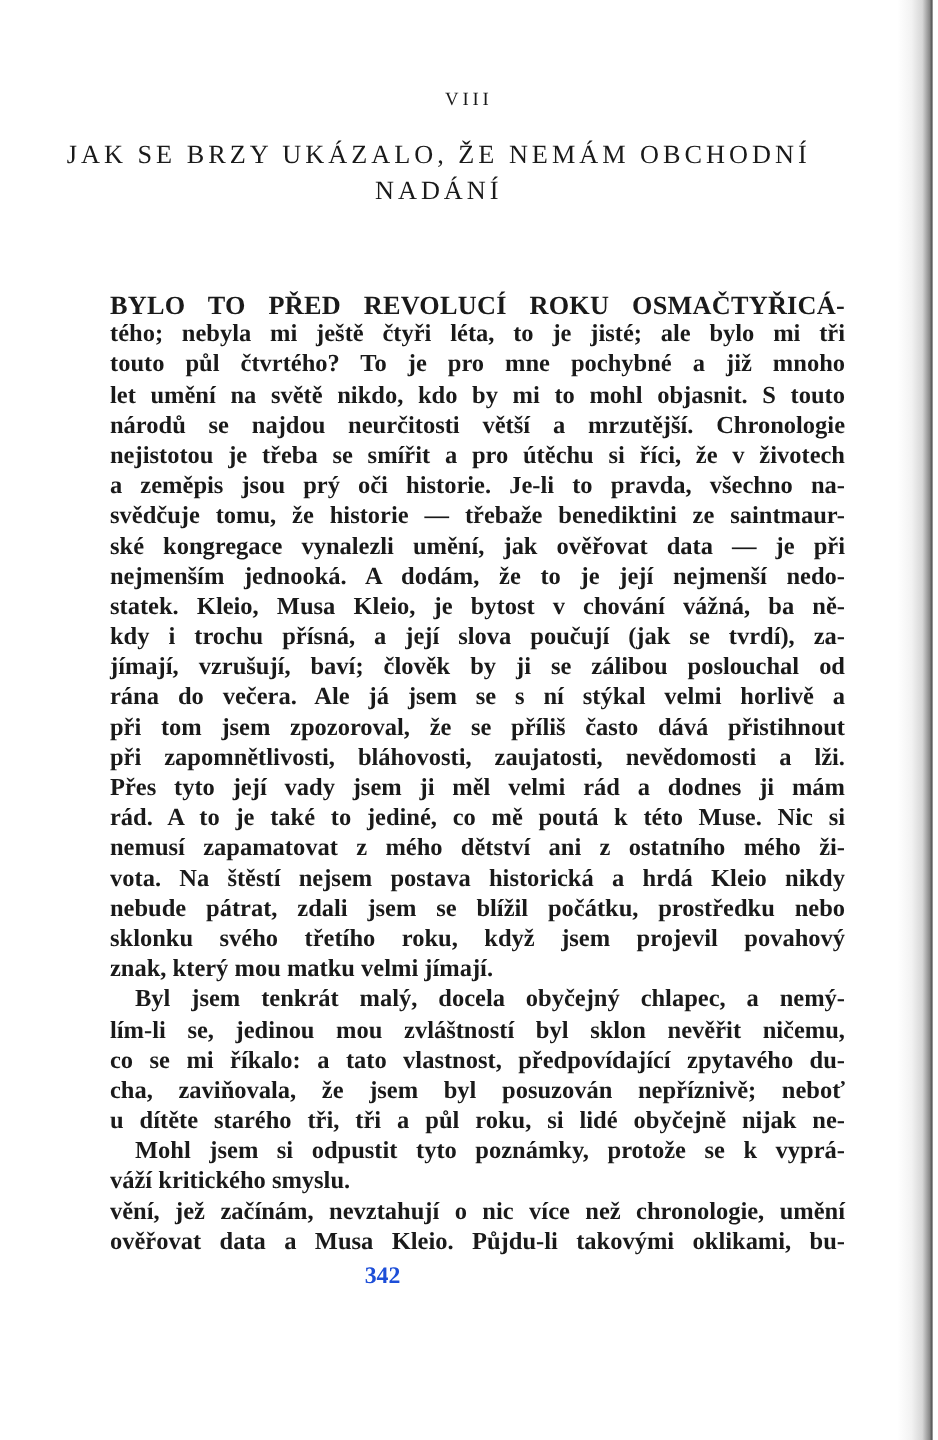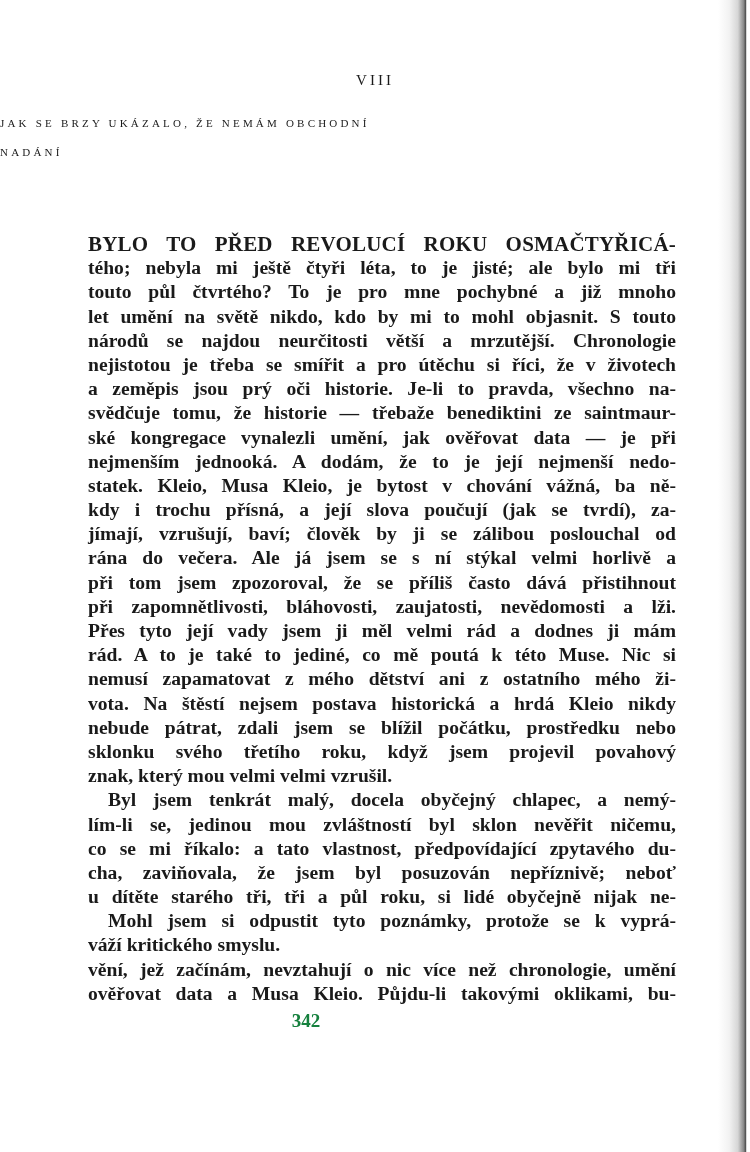--- a/index.html
+++ b/index.html
@@ -13,33 +13,33 @@
     .page-edge {
       position: absolute; top: 0; right: 0; width: 32px; height: 1152px;
       background: linear-gradient(to right, #ffffff 0%, #f2f2f2 35%, #d6d6d6 62%, #8a8a8a 80%, #555555 86%, #ffffff 90%, #ffffff 100%);
     }
     .chapter-number {
       position: absolute; top: 72px; left: 0; width: 750px;
       text-align: center; font-size: 15px; letter-spacing: 3px;
     }
     .chapter-title {
       position: absolute; top: 109px; left: 0; width: 702px;
-      font-size: 11px; letter-spacing: 3.2px; line-height: 29px;
+      text-align: center; font-size: 21px; letter-spacing: 3.2px; line-height: 29px;
     }
     .body-text {
       position: absolute; top: 232px; left: 88px; width: 588px;
       font-size: 19.6px; line-height: 24.2px; font-weight: bold;
     }
     .line { display: block; white-space: nowrap; text-align: justify; text-align-last: justify; height: 24.2px; }
     .line.last { text-align-last: left; }
     .line.indent { padding-left: 20px; }
     .line.first { font-size: 21px; letter-spacing: 0.2px; }
     .page-number {
       position: absolute; top: 1010px; left: 0; width: 612px;
-      text-align: center; font-size: 19px; font-weight: bold; color: #15803d;
+      text-align: center; font-size: 19px; font-weight: bold; color: #1d4ed8;
     }
   </style>
 </head>
 <body>
 
 <div class="page-edge"></div>
 
 <div class="chapter-number">VIII</div>
 <div class="chapter-title">
   <div>JAK SE BRZY UKÁZALO, ŽE NEMÁM OBCHODNÍ</div>
@@ -62,21 +62,21 @@
   <span class="line">jímají, vzrušují, baví; člověk by ji se zálibou poslouchal od</span>
   <span class="line">rána do večera. Ale já jsem se s ní stýkal velmi horlivě a</span>
   <span class="line">při tom jsem zpozoroval, že se příliš často dává přistihnout</span>
   <span class="line">při zapomnětlivosti, bláhovosti, zaujatosti, nevědomosti a lži.</span>
   <span class="line">Přes tyto její vady jsem ji měl velmi rád a dodnes ji mám</span>
   <span class="line">rád. A to je také to jediné, co mě poutá k této Muse. Nic si</span>
   <span class="line">nemusí zapamatovat z mého dětství ani z ostatního mého ži-</span>
   <span class="line">vota. Na štěstí nejsem postava historická a hrdá Kleio nikdy</span>
   <span class="line">nebude pátrat, zdali jsem se blížil počátku, prostředku nebo</span>
   <span class="line">sklonku svého třetího roku, když jsem projevil povahový</span>
-  <span class="line last">znak, který mou velmi velmi vzrušil.</span>
+  <span class="line last">znak, který mou matku velmi jímají.</span>
   <span class="line indent">Byl jsem tenkrát malý, docela obyčejný chlapec, a nemý-</span>
   <span class="line">lím-li se, jedinou mou zvláštností byl sklon nevěřit ničemu,</span>
   <span class="line">co se mi říkalo: a tato vlastnost, předpovídající zpytavého du-</span>
   <span class="line">cha, zaviňovala, že jsem byl posuzován nepříznivě; neboť</span>
   <span class="line">u dítěte starého tři, tři a půl roku, si lidé obyčejně nijak ne-</span>
   <span class="line indent">Mohl jsem si odpustit tyto poznámky, protože se k vyprá-</span>
   <span class="line last">váží kritického smyslu.</span>
   <span class="line">vění, jež začínám, nevztahují o nic více než chronologie, umění</span>
   <span class="line">ověřovat data a Musa Kleio. Půjdu-li takovými oklikami, bu-</span>
 </div>

